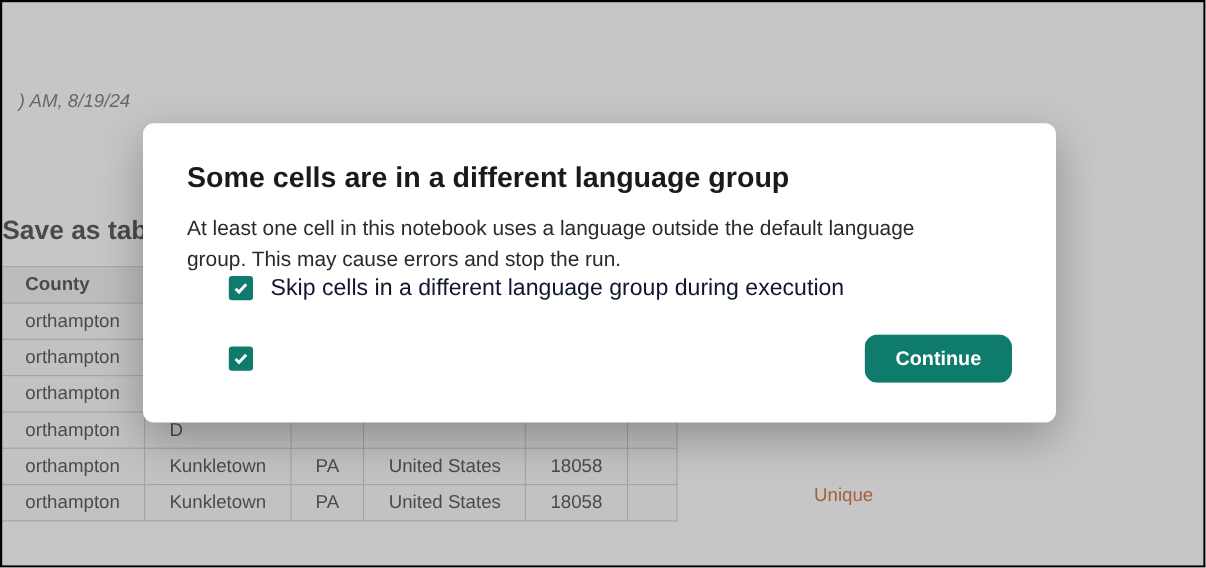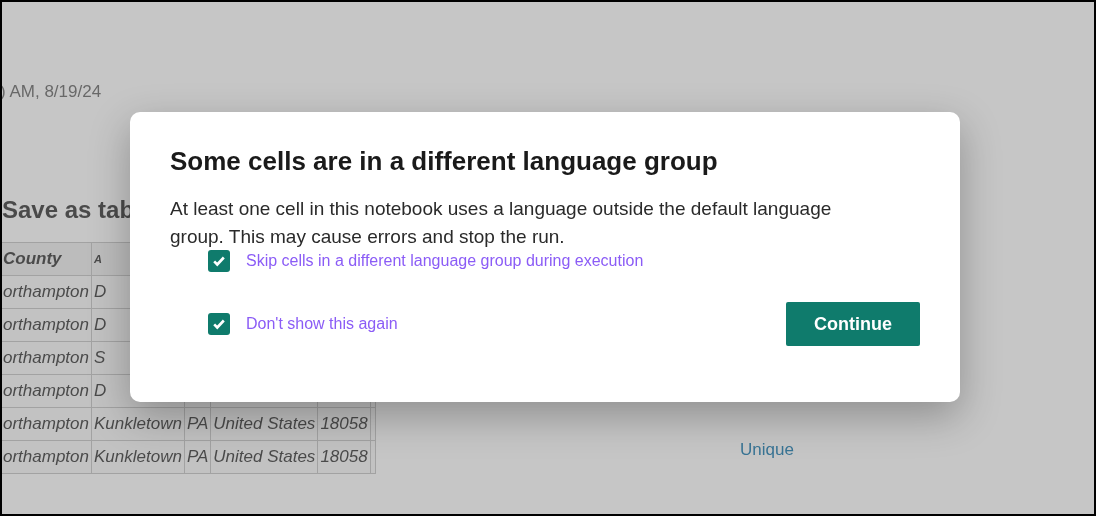--- a/index.html
+++ b/index.html
@@ -6,64 +6,63 @@
   html, body { width: 1096px; height: 516px; overflow: hidden; font-family: "Segoe UI", -apple-system, sans-serif; }
   body { position: relative; background: #fff; }
 
   
   .bg {
     position: absolute; inset: 0;
     background: #f7f7f7;
     color: #333;
   }
   .bg-timestamp {
-    position: absolute; left: 0; top: 82px;
-    font-size: 17px; color: #555;
+    position: absolute; left: 17px; top: 82px;
+    font-size: 17px; color: #555; font-style: italic;
   }
   .bg-saveas {
     position: absolute; left: 2px; top: 196px;
     font-size: 24px; font-weight: 600; color: #222;
   }
   .bg-table {
     position: absolute; left: 0; top: 242px;
     border-collapse: collapse;
     font-size: 17px;
     color: #222;
   }
   .bg-table th, .bg-table td {
     border: 1px solid #b8b8b8;
-    padding: 6px 2px;
+    padding: 6px 22px;
     text-align: left;
     background: #efefef;
     white-space: nowrap;
-    font-style: italic;
   }
   .bg-table th { background: #e6e6e6; font-weight: 600; }
   .bg-table th.small { font-size: 11px; }
 
   .bg-unique {
     position: absolute; left: 740px; top: 440px;
-    font-size: 17px; color: #0369a1;
+    font-size: 17px; color: #c2410c;
   }
 
   
   .dim {
     position: absolute; inset: 0;
     background: rgba(130,130,130,0.42);
   }
 
   
   .modal {
     position: absolute;
     left: 130px; top: 112px;
     width: 830px;
     background: #fff;
     border-radius: 10px;
     box-shadow: 0 14px 40px rgba(0,0,0,0.28);
-    padding: 34px 40px 56px 40px;
+    padding: 34px 40px 36px 40px;
   }
   .modal-title {
     font-size: 26px;
     font-weight: 600;
     color: #1a1a1a;
     margin-bottom: 18px;
   }
   .modal-desc {
     font-size: 19px;
     line-height: 1.45;
@@ -85,26 +84,26 @@
   .bottom-row .cb-group { display: flex; align-items: center; gap: 16px; flex: 1; }
   .cb {
     width: 22px; height: 22px;
     border-radius: 3px;
     background: #0f7b6c;
     display: flex; align-items: center; justify-content: center;
     flex-shrink: 0;
     cursor: pointer;
   }
   .cb svg { width: 14px; height: 14px; stroke: #fff; stroke-width: 3; fill: none; }
-  .cb-label { font-size: 16px; color: #8b5cf6; }
+  .cb-label { font-size: 21px; color: #0f172a; }
 
   .btn-group { display: flex; gap: 12px; }
   .btn {
     min-width: 134px; height: 44px;
-    border-radius: 2px;
+    border-radius: 12px;
     font-size: 18px;
     font-weight: 600;
     display: flex; align-items: center; justify-content: center;
     cursor: pointer;
     border: 1px solid transparent;
   }
   .btn-primary { background: #0f7b6c; color: #fff; }
   .btn-secondary { background: #fff; color: #222; border-color: #bdbdbd; }
 
   
@@ -200,21 +199,20 @@
     <div class="cb-label">Skip cells in a different language group during execution</div>
   </div>
 
   <div class="bottom-row">
     <div class="cb-group">
       <div class="cb">
         <svg viewBox="0 0 16 16">
             <polyline points="2.5 8.5 6 12 13.5 4"></polyline>
           </svg>
       </div>
-      <div class="cb-label">Don't show this again</div>
     </div>
     <div class="btn-group">
       <div class="btn btn-primary">Continue</div>
     </div>
   </div>
 </div>
 
 <div class="frame"></div>
 
 </body></html>

